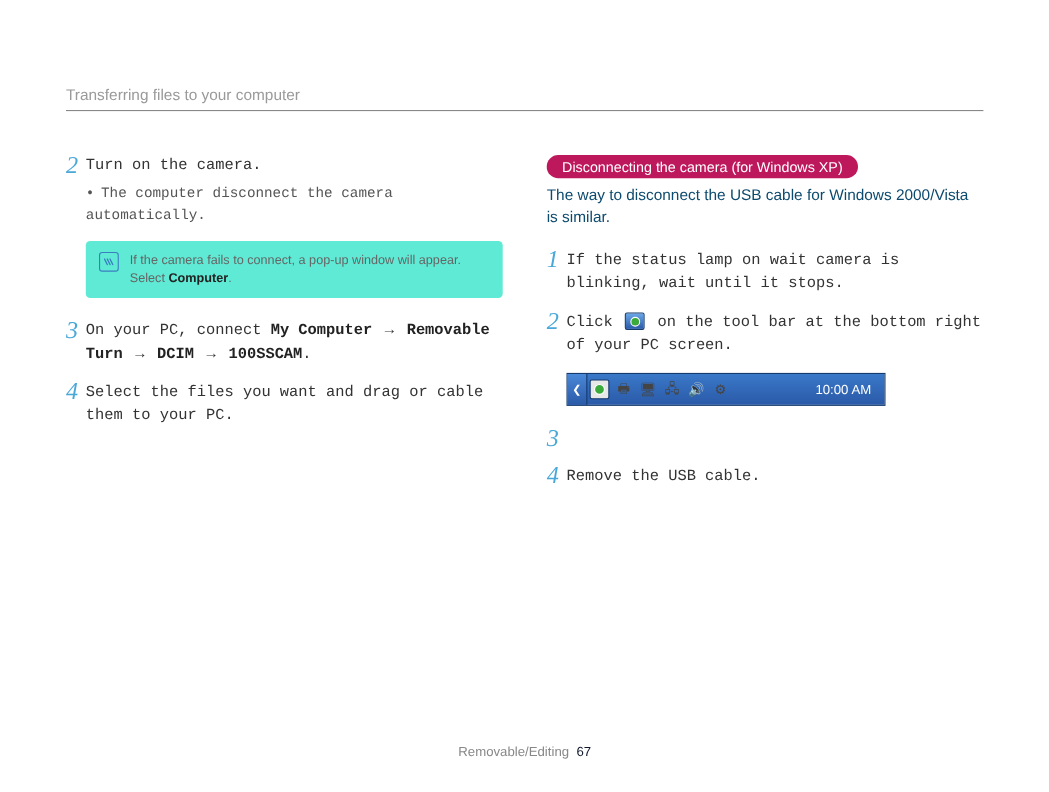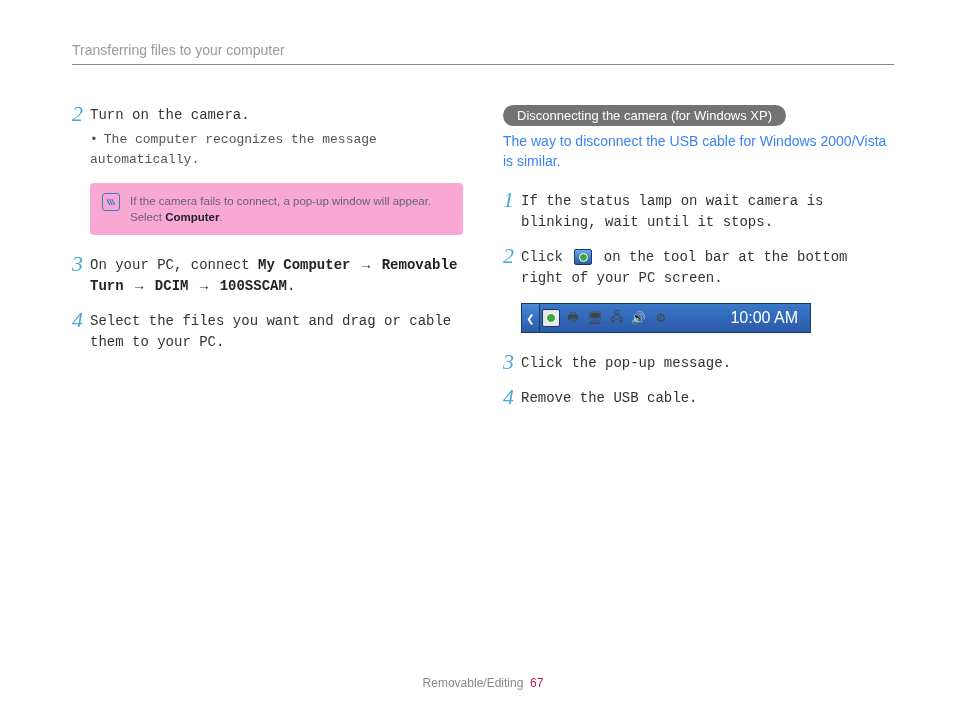--- a/index.html
+++ b/index.html
@@ -1,59 +1,59 @@
 <!DOCTYPE html>
 <html><head>
 <meta charset="utf-8">
 <style>
   * { box-sizing: border-box; margin: 0; padding: 0; }
   html, body { width: 954px; height: 720px; background: #fff; font-family: Arial, Helvetica, sans-serif; color: #444; }
-  .page { padding: 42px 60px 30px 60px; position: relative; height: 720px; margin-left: 12px; }
+  .page { padding: 78px 60px 30px 60px; position: relative; height: 720px; }
   .header-title { color: #9a9a9a; font-size: 14px; padding-bottom: 6px; border-bottom: 1px solid #888; margin-bottom: 40px; }
   .columns { display: flex; gap: 40px; }
   .col { flex: 1; min-width: 0; }
   .step { display: flex; align-items: flex-start; margin-bottom: 14px; }
   .step-num { font-style: italic; font-family: Georgia, 'Times New Roman', serif; font-size: 22px; color: #4aa8d8; width: 18px; flex-shrink: 0; line-height: 1; margin-top: -2px; }
   .step-body { font-size: 14px; line-height: 1.5; color: #333; font-family: Liberation Mono, monospace; }
   .bullet { margin-left: 0; font-size: 13px; color: #555; margin-top: 4px; }
   .bullet::before { content: "•"; margin-right: 6px; font-size: 13px; }
-  .note-box { background: #f9a8d4; border-radius: 4px; padding: 10px 12px 10px 12px; margin: 10px 0 20px 18px; display: flex; align-items: flex-start; gap: 10px; }
+  .note-box { background: #5eead4; border-radius: 4px; padding: 10px 12px 10px 12px; margin: 10px 0 20px 18px; display: flex; align-items: flex-start; gap: 10px; }
   .note-icon { width: 18px; height: 18px; border: 1.5px solid #3b7ec0; border-radius: 3px; color: #3b7ec0; display: flex; align-items: center; justify-content: center; font-size: 12px; flex-shrink: 0; font-weight: bold; transform: rotate(0deg); }
   .note-icon svg { width: 12px; height: 12px; }
   .note-text { font-size: 11.5px; color: #666; line-height: 1.4; }
   .bold { font-weight: bold; color: #222; }
   .arrow { margin: 0 3px; }
-  .pill { background: #737373; color: #fff; font-size: 13px; padding: 3px 14px; border-radius: 12px; display: inline-block; margin-bottom: 6px; }
-  .sub-text { font-size: 14px; color: #3b82f6; line-height: 1.4; margin-bottom: 20px; }
+  .pill { background: #be185d; color: #fff; font-size: 13px; padding: 3px 14px; border-radius: 12px; display: inline-block; margin-bottom: 6px; }
+  .sub-text { font-size: 14px; color: #0c4a6e; line-height: 1.4; margin-bottom: 20px; }
   .taskbar-wrap { margin: 8px 0 20px 18px; }
   .taskbar { background: linear-gradient(#3a78c8, #2a5aa8); height: 30px; width: 290px; border: 1px solid #153a6e; display: flex; align-items: center; padding: 0 0 0 0; position: relative; }
   .tb-arrow { width: 18px; height: 28px; background: linear-gradient(#4a88d8, #2a5aa8); display:flex; align-items:center; justify-content:center; color:#fff; font-size:10px; border-right:1px solid #153a6e;}
   .tb-icon { width: 18px; height: 18px; margin: 0 2px; display:flex; align-items:center; justify-content:center; font-size:12px; }
   .tb-icon.highlighted { background: #e8e8e8; border: 1px solid #153a6e; border-radius:2px; padding:1px; }
-  .tb-time { margin-left: auto; color: #fff; font-size: 16px; padding-right: 12px; }
+  .tb-time { margin-left: auto; color: #fff; font-size: 12px; padding-right: 12px; }
   .footer { position: absolute; bottom: 30px; left: 0; right: 0; text-align: center; font-size: 12px; color: #888; }
-  .footer .pnum { color: #be185d; }
+  .footer .pnum { color: #0f172a; }
   .inline-icon { display:inline-flex; width:18px; height:16px; background: linear-gradient(#6aa8e8,#2a5aa8); border:1px solid #153a6e; border-radius:2px; vertical-align:middle; align-items:center; justify-content:center; margin:0 3px; }
   .inline-icon .dot { width:9px; height:9px; background:#3aaa3a; border-radius:50%; border:1px solid #fff; }
 </style>
 </head>
 <body>
 
 <div class="page">
   <div class="header-title">Transferring files to your computer</div>
 
   <div class="columns">
 
     <div class="col">
 
       <div class="step">
         <div class="step-num">2</div>
         <div class="step-body">
           <span>Turn on the camera.</span>
-          <div class="bullet">The computer recognizes the message automatically.</div>
+          <div class="bullet">The computer disconnect the camera automatically.</div>
         </div>
       </div>
 
       <div class="note-box">
         <div class="note-icon">
           <svg viewBox="0 0 24 24" fill="none" stroke="#3b7ec0" stroke-width="2.5">
               <path d="M4 7l5 10M9 7l5 10M14 7l5 10" stroke-linecap="round"></path>
             </svg>
         </div>
         <div class="note-text">
@@ -103,21 +103,20 @@
           <div class="tb-icon">🖥</div>
           <div class="tb-icon">🖧</div>
           <div class="tb-icon">🔊</div>
           <div class="tb-icon">⚙</div>
           <div class="tb-time">10:00 AM</div>
         </div>
       </div>
 
       <div class="step">
         <div class="step-num">3</div>
-        <div class="step-body">Click the pop-up message.</div>
       </div>
 
       <div class="step">
         <div class="step-num">4</div>
         <div class="step-body">Remove the USB cable.</div>
       </div>
 
     </div>
   </div>
 

